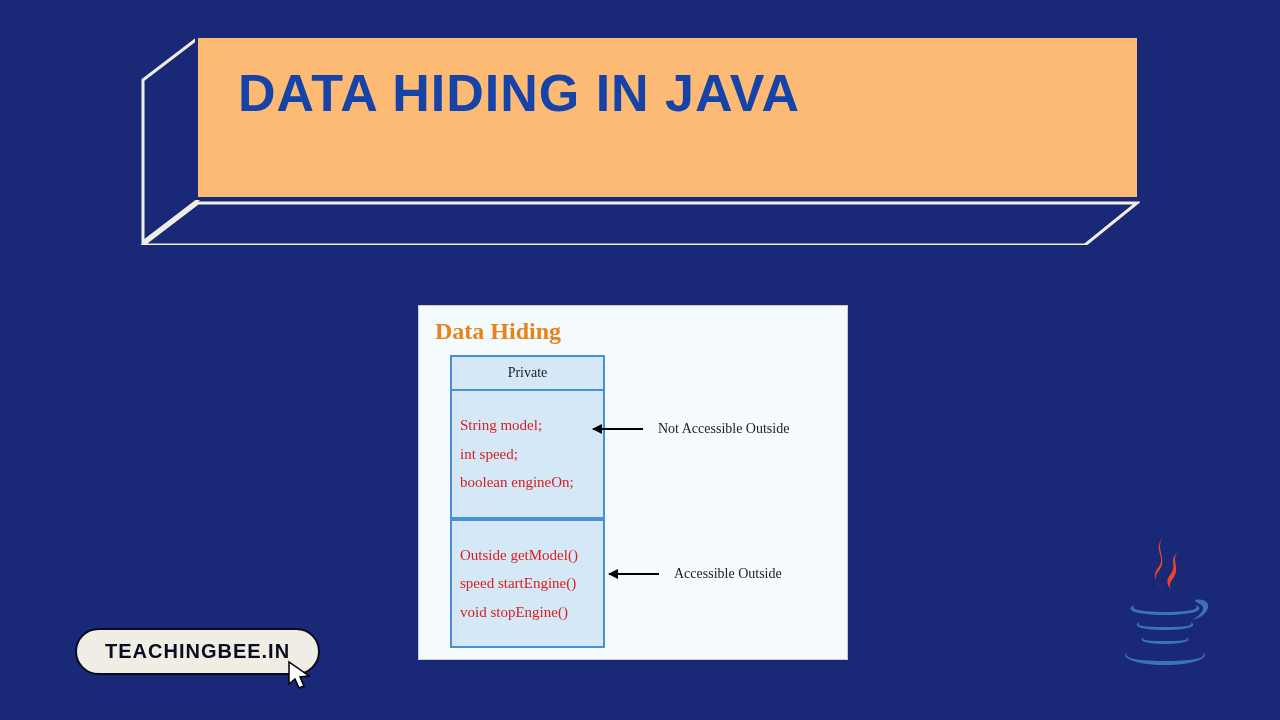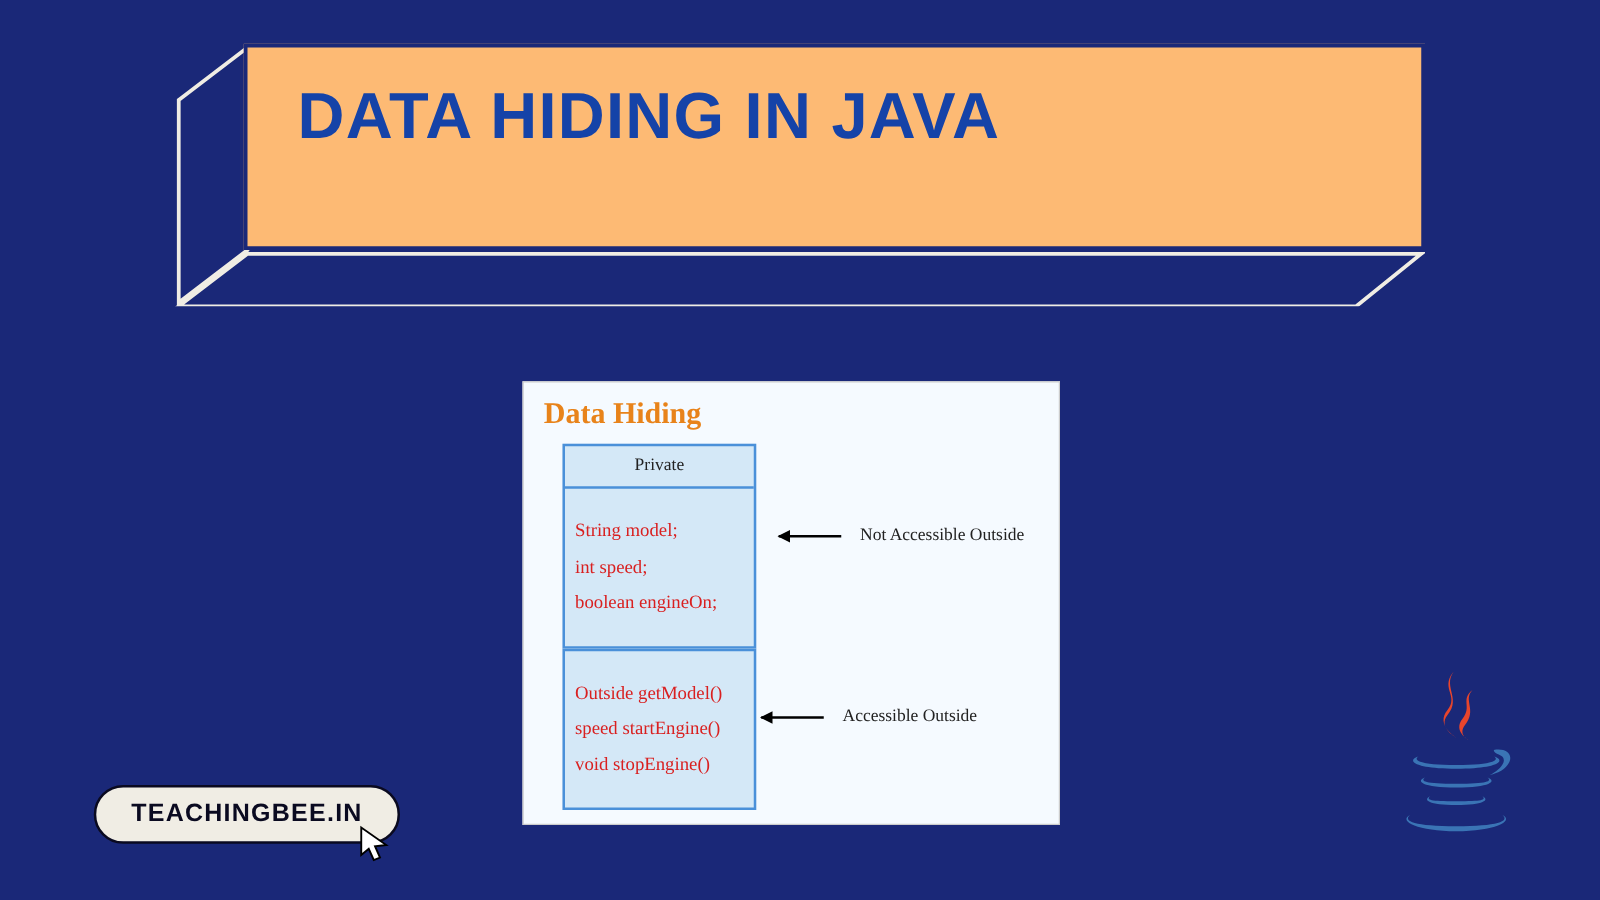--- a/index.html
+++ b/index.html
@@ -174,21 +174,21 @@
   </div>
 
   <div class="section-box">
     <div class="section-body">
       <div>Outside getModel()</div>
       <div>speed startEngine()</div>
       <div>void stopEngine()</div>
     </div>
   </div>
 
-  <div class="arrow-annotation" style="top:115px; left:204px;align-items:center;">
+  <div class="arrow-annotation" style="top:115px; left:174px;align-items:center;">
     <div class="arrow-line"></div>
     <span>Not Accessible Outside</span>
   </div>
 
   <div class="arrow-annotation" style="top:260px; left:190px;">
     <div class="arrow-line"></div>
     <span>Accessible Outside</span>
   </div>
 </div>
 

